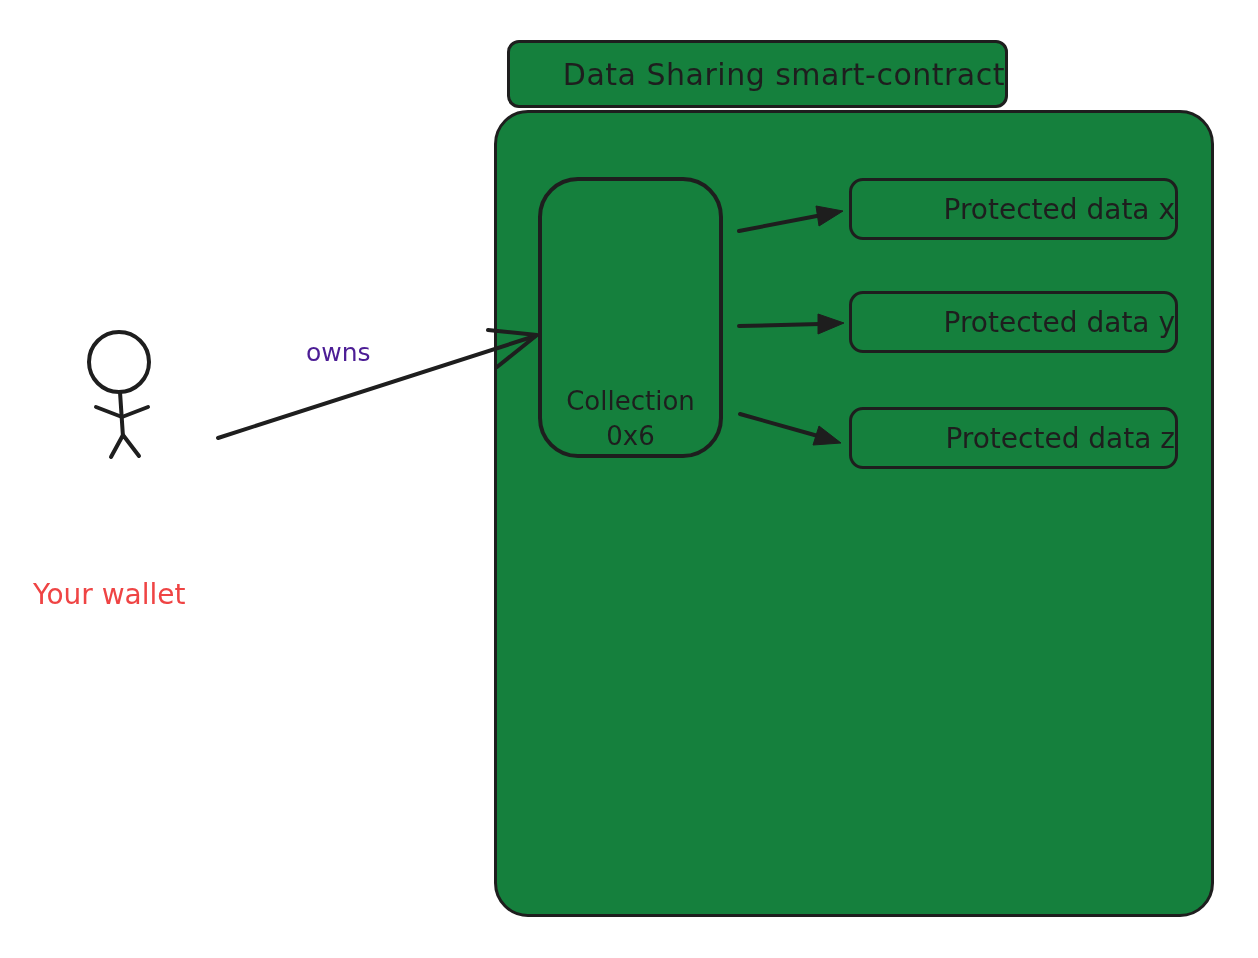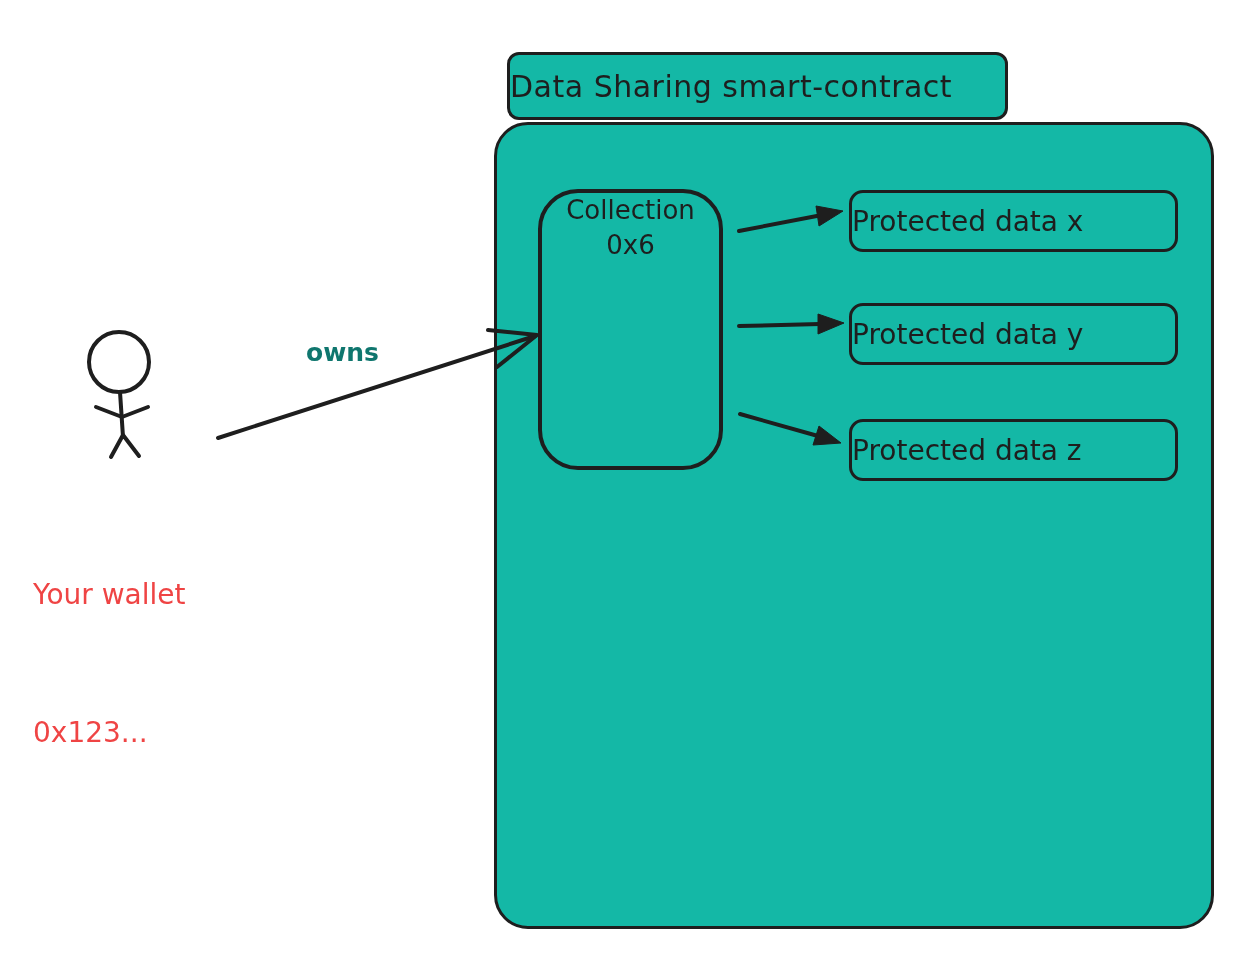--- a/index.html
+++ b/index.html
@@ -12,28 +12,27 @@
     position: relative;
     width: 1258px;
     height: 958px;
     background: #ffffff;
     overflow: hidden;
     color: #1e1e1e;
   }
   .box {
     position: absolute;
     box-sizing: border-box;
-    background: #14b8a6;
+    background: #15803d;
     border: 3.5px solid #1e1e1e;
     display: flex;
     align-items: center;
-    justify-content: flex-start;
+    justify-content: flex-end;
     text-align: center;
     color: #1e1e1e;
-    margin-top: 12px;
   }
   .container-box {
     left: 494px; top: 110px;
     width: 720px; height: 807px;
     border-radius: 34px;
   }
   .title-box {
     left: 507px; top: 40px;
     width: 501px; height: 68px;
     border-radius: 12px;
@@ -67,23 +66,22 @@
     font-size: 28px;
     line-height: 46px;
     color: #ef4444;
     z-index: 2;
     white-space: pre;
   }
   .owns-label {
     position: absolute;
     left: 306px; top: 338px;
     font-size: 25px;
-    color: #0f766e;
+    color: #4c1d95;
     z-index: 2;
-    font-weight: bold;
   }
   svg.overlay {
     position: absolute;
     left: 0; top: 0;
     width: 1258px; height: 958px;
     z-index: 4;
     pointer-events: none;
   }
   svg.overlay .stroke {
     fill: none;
@@ -120,21 +118,20 @@
   </div>
   <div class="box protected-box protected-y">
     <span>Protected data y</span>
   </div>
   <div class="box protected-box protected-z">
     <span>Protected data z</span>
   </div>
 
   <div class="wallet-label">
     <div>Your wallet</div>
-    <div>0x123...</div>
   </div>
 
   <div class="owns-label">owns</div>
 
   <svg class="overlay" viewBox="0 0 1258 958">
 
     <g>
       <circle class="stroke" cx="119" cy="362" r="30"></circle>
       <path class="stroke" d="M120 392 L123 437"></path>
       <path class="stroke" d="M96 407 L122 417 L148 407"></path>

